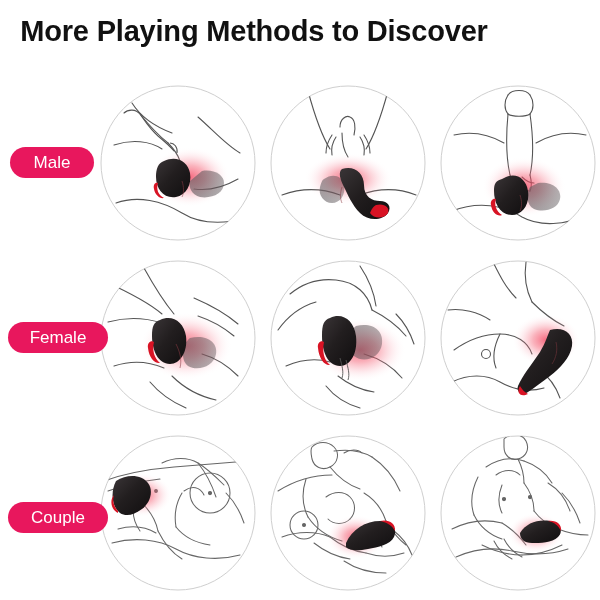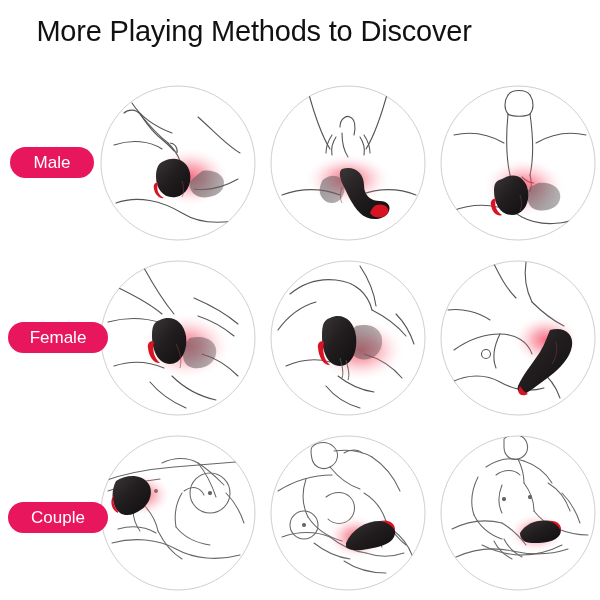--- a/index.html
+++ b/index.html
@@ -10,21 +10,21 @@
     overflow:hidden;
     position:relative;
   }
   #page{position:relative;width:600px;height:600px;}
 
   .page-title{
     position:absolute;
     left:0;top:14px;width:508px;
     text-align:center;
     font-size:29px;
-    font-weight:normal;
+    font-weight:bold;
     letter-spacing:-0.2px;
     color:#111111;
     line-height:34px;
   }
 
   .badge{
     position:absolute;
     background:#e8175d;
     color:#ffffff;
     border-radius:999px;

